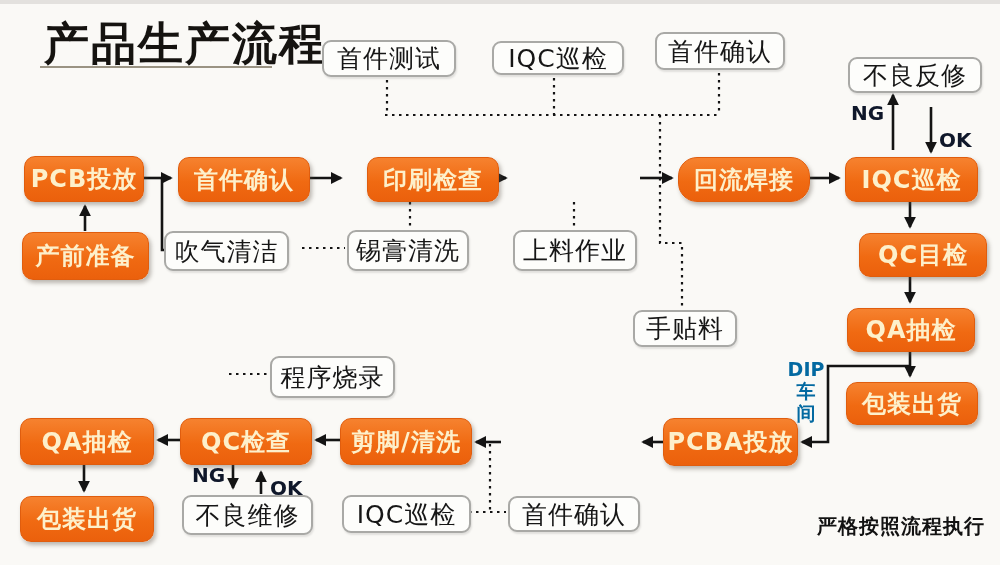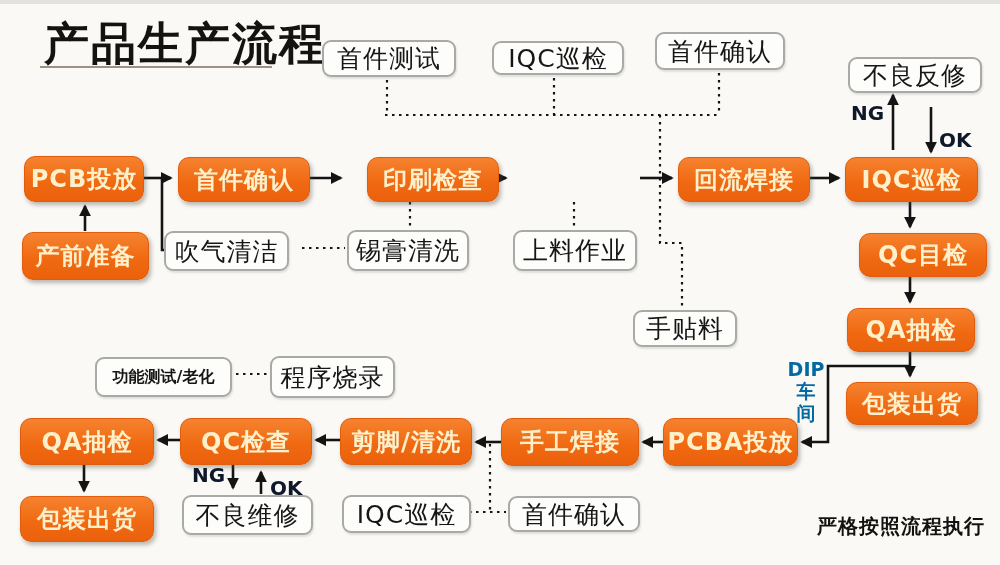--- a/index.html
+++ b/index.html
@@ -90,41 +90,39 @@
       <path d="M229,374 L268,374"></path>
       <path d="M469,512 L506,512"></path>
       <path d="M490,444 L490,512"></path>
     </g>
   </svg>
 
   <div class="onode" style="left:24px;top:156px;width:118px;height:44px;">PCB投放</div>
   <div class="onode" style="left:22px;top:232px;width:125px;height:46px;">产前准备</div>
   <div class="onode" style="left:178px;top:157px;width:130px;height:43px;">首件确认</div>
   <div class="onode" style="left:347px;top:157px;width:130px;height:43px;margin-left:20px;">印刷检查</div>
-  <div class="onode" style="left:678px;top:157px;width:130px;height:43px;">回流焊接</div>
+  <div class="onode" style="left:678px;top:157px;width:130px;height:43px;border-radius:19px;">回流焊接</div>
   <div class="onode" style="left:845px;top:157px;width:131px;height:43px;">IQC巡检</div>
   <div class="onode" style="left:847px;top:233px;width:126px;height:42px;margin-left:12px;">QC目检</div>
   <div class="onode" style="left:847px;top:308px;width:126px;height:42px;">QA抽检</div>
   <div class="onode" style="left:846px;top:382px;width:130px;height:41px;">包装出货</div>
   <div class="onode" style="left:20px;top:418px;width:132px;height:45px;">QA抽检</div>
   <div class="onode" style="left:180px;top:418px;width:130px;height:45px;">QC检查</div>
   <div class="onode" style="left:340px;top:418px;width:130px;height:45px;">剪脚/清洗</div>
-  <div class="onode" style="left:501px;top:418px;width:136px;height:46px;">手工焊接</div>
   <div class="onode" style="left:663px;top:418px;width:133px;height:46px;">PCBA投放</div>
   <div class="onode" style="left:20px;top:496px;width:132px;height:44px;">包装出货</div>
 
   <div class="wnode" style="left:322px;top:40px;width:130px;height:33px;">首件测试</div>
   <div class="wnode" style="left:492px;top:41px;width:128px;height:30px;">IQC巡检</div>
   <div class="wnode" style="left:655px;top:32px;width:126px;height:34px;">首件确认</div>
   <div class="wnode" style="left:848px;top:57px;width:130px;height:32px;">不良反修</div>
   <div class="wnode" style="left:164px;top:231px;width:121px;height:36px;">吹气清洁</div>
   <div class="wnode" style="left:347px;top:230px;width:118px;height:37px;">锡膏清洗</div>
   <div class="wnode" style="left:513px;top:230px;width:120px;height:37px;">上料作业</div>
   <div class="wnode" style="left:633px;top:310px;width:100px;height:33px;">手贴料</div>
-  <div class="wnode small" style="left:95px;top:357px;width:133px;height:36px;">功能测试/老化</div>
   <div class="wnode" style="left:270px;top:356px;width:121px;height:38px;">程序烧录</div>
   <div class="wnode" style="left:182px;top:495px;width:127px;height:36px;">不良维修</div>
   <div class="wnode" style="left:342px;top:495px;width:125px;height:34px;">IQC巡检</div>
   <div class="wnode" style="left:508px;top:496px;width:128px;height:32px;">首件确认</div>
 
   <div class="flowlabel" style="left:851px;top:101px;">NG</div>
   <div class="flowlabel" style="left:939px;top:128px;">OK</div>
   <div class="flowlabel" style="left:192px;top:463px;">NG</div>
   <div class="flowlabel" style="left:270px;top:476px;">OK</div>
 

